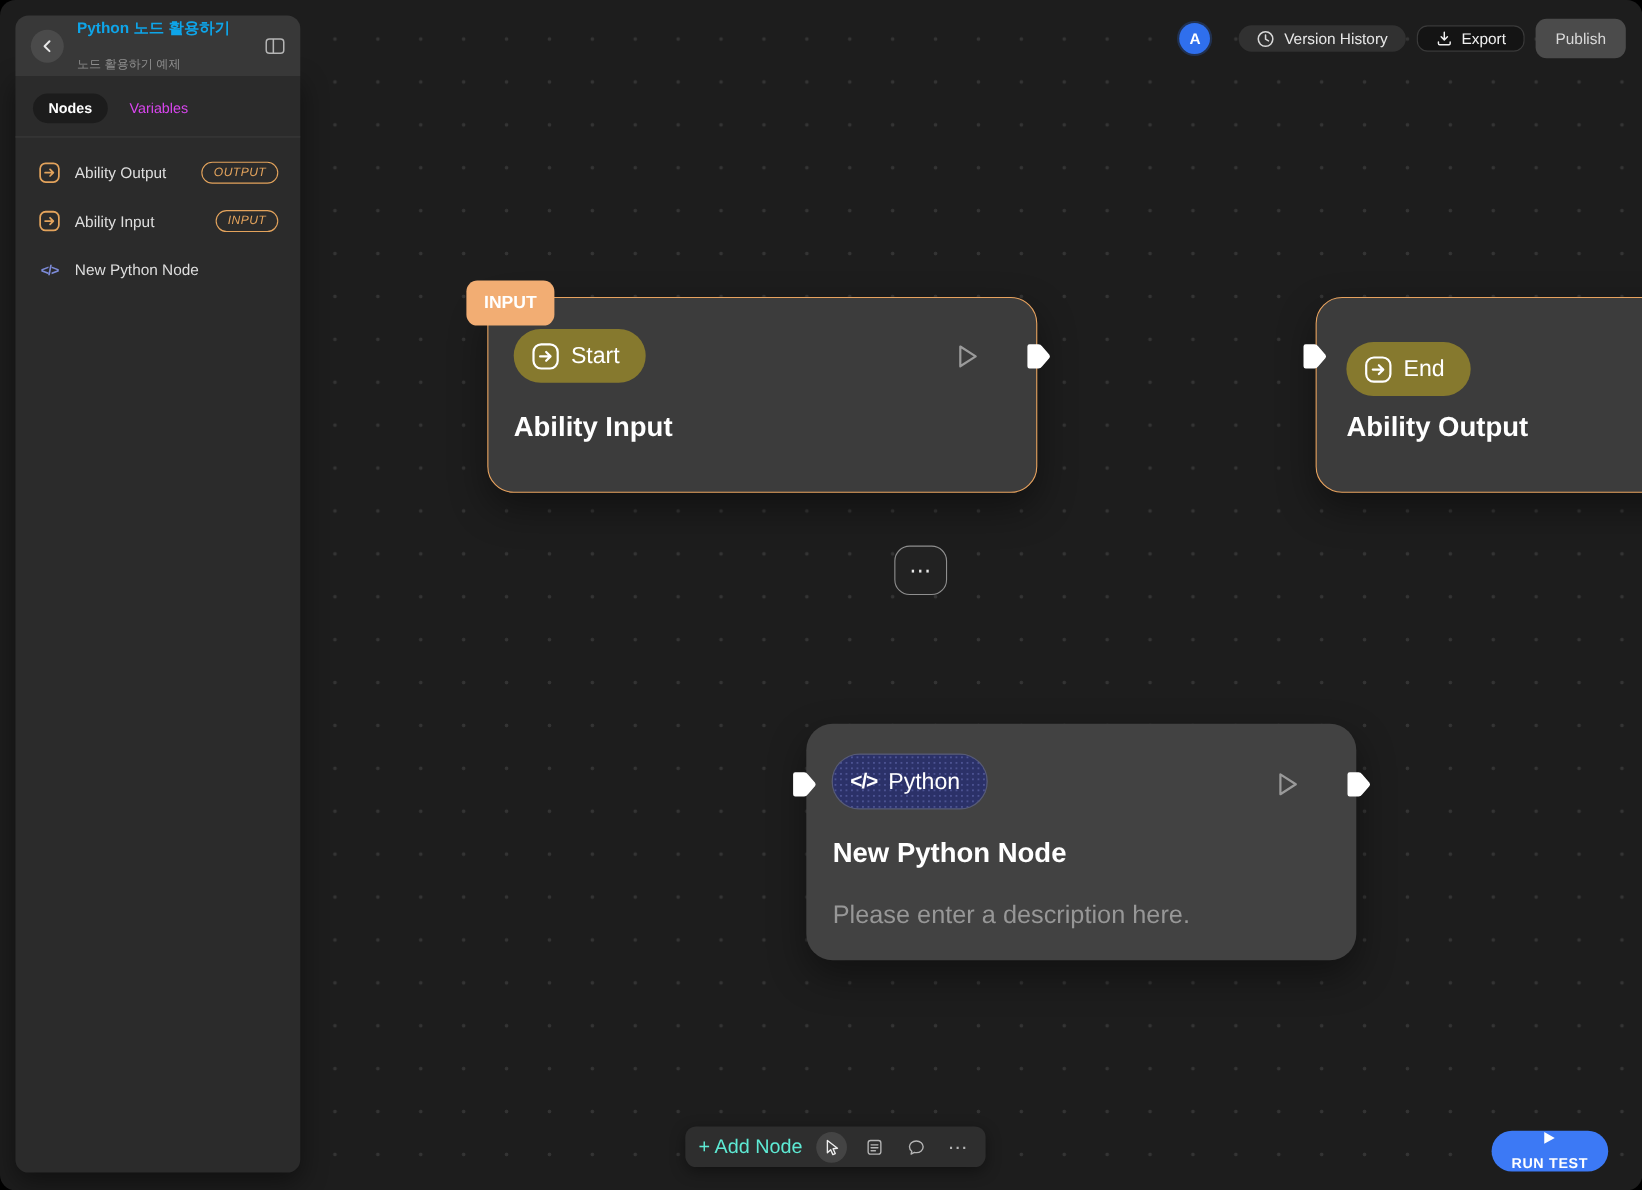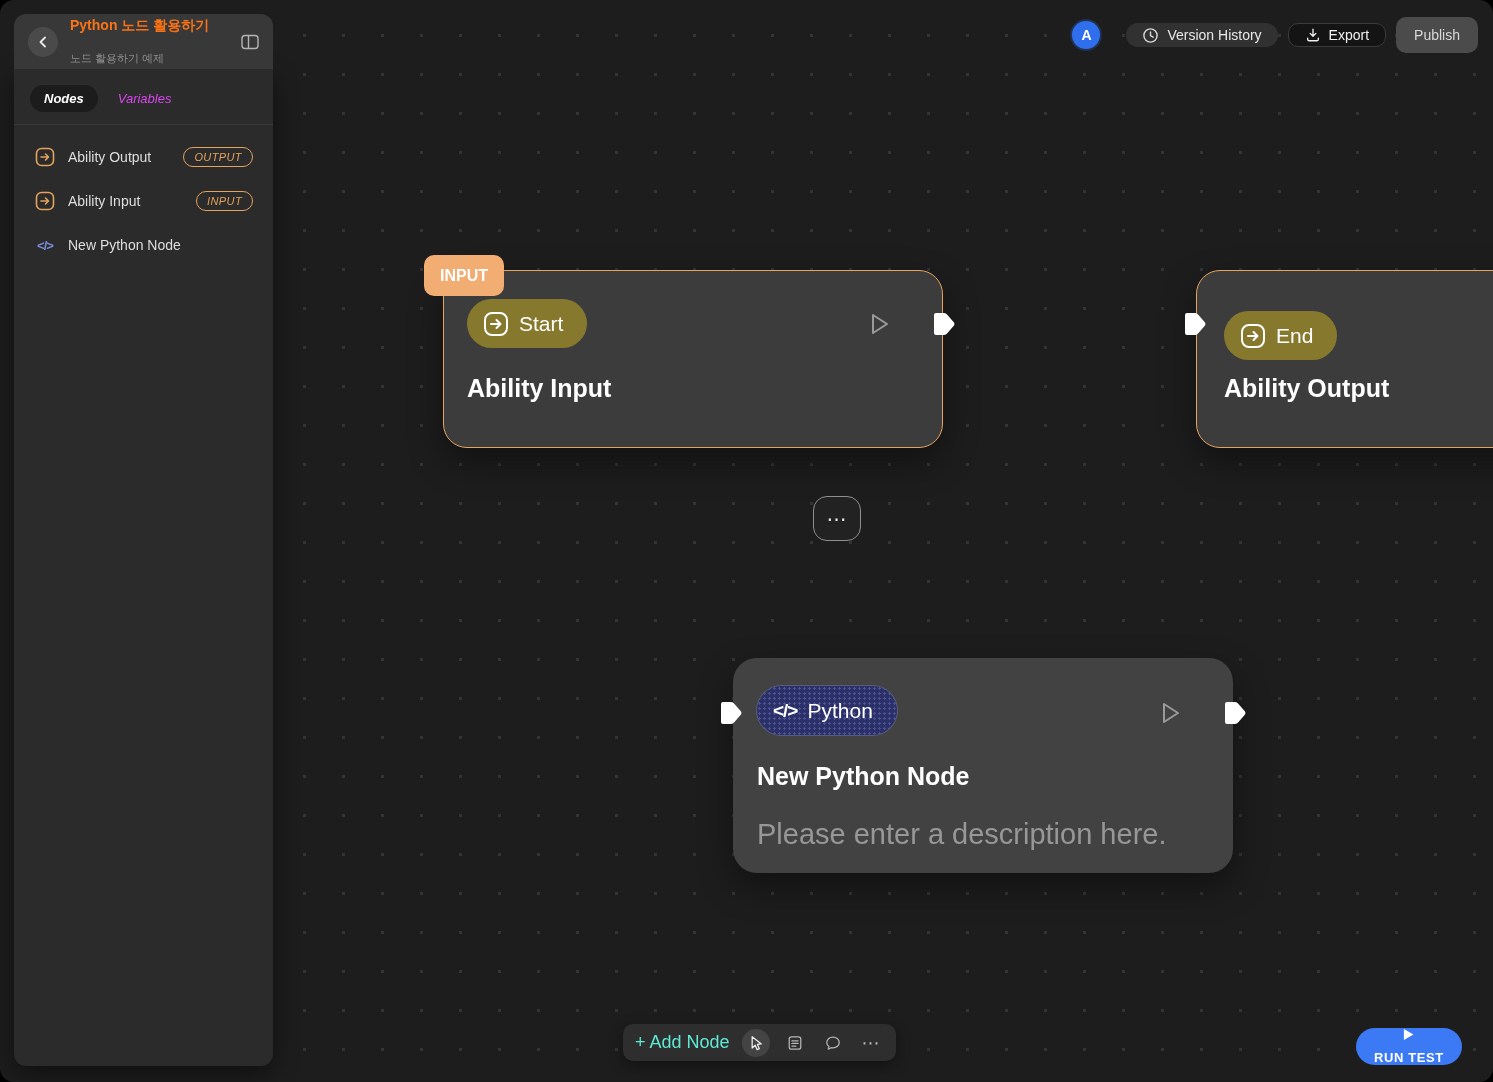--- a/index.html
+++ b/index.html
@@ -9,30 +9,30 @@
     background-image: radial-gradient(circle, #343434 1.6px, transparent 1.9px);
     background-size: 39px 39px; background-position: 12px 16px; }
 
   
   .panel-header { position:absolute; left:14px; top:14px; width:259px; height:55px;
     background:#383838; border-radius:12px 12px 0 0; display:flex; align-items:center;
     padding:0 14px; z-index:30; }
   .back-btn { width:30px; height:30px; border-radius:50%; background:#4a4a4a; display:flex;
     align-items:center; justify-content:center; cursor:pointer; flex:0 0 auto; }
   .header-texts { margin-left:12px; flex:1; min-width:0; }
-  .header-title { color:#f97316; font-size:14px; font-weight:600; white-space:nowrap; }
+  .header-title { color:#0ea5e9; font-size:14px; font-weight:600; white-space:nowrap; }
   .header-sub { color:#8f8f8f; font-size:11px; margin-top:16px; white-space:nowrap; }
   .panel-toggle { color:#b5b5b5; display:flex; align-items:center; cursor:pointer; }
 
   
   .sidebar { position:absolute; left:14px; top:69px; width:259px; height:997px;
     background:#2b2b2b; border-radius:0 0 12px 12px; z-index:29;
     box-shadow:0 8px 24px rgba(0,0,0,.45); }
   .tabs { display:flex; align-items:center; gap:6px; padding:16px 16px 12px 16px; }
-  .tab { font-size:13px; padding:6px 14px; border-radius:15px; cursor:pointer;font-style:italic; }
+  .tab { font-size:13px; padding:6px 14px; border-radius:15px; cursor:pointer; }
   .tab.active { background:#1c1c1c; color:#fff; font-weight:600; }
   .tab.inactive { color:#d946ef; }
   .sidebar-divider { height:1px; background:#3b3b3b; }
   .node-list { padding:10px 12px; }
   .node-row { display:flex; align-items:center; height:44px; padding:0 8px; border-radius:8px;
     cursor:pointer; }
   .node-row .row-icon { width:22px; display:flex; justify-content:center; }
   .node-row .row-label { color:#dedede; font-size:14px; margin-left:12px; flex:1; }
   .row-badge { border:1px solid #e3a35c; color:#e3a35c; font-size:11px; letter-spacing:.4px;
     border-radius:11px; padding:3px 10px;font-style:italic; }
@@ -60,21 +60,21 @@
     background:#f2ad73; border-radius:10px; color:#fff; font-weight:700; font-size:16px;
     display:flex; align-items:center; justify-content:center; z-index:12; }
   .node-pill { position:absolute; height:49px; border-radius:25px; display:flex;
     align-items:center; gap:10px; padding:0 24px 0 16px; color:#fff; font-size:21px;
     font-weight:500;justify-content:flex-end; }
   .pill-olive { background:#86792e; }
   .pill-navy { background:#2b3168;
     background-image:radial-gradient(rgba(160,170,255,.28) 1px, transparent 1.2px);
     background-size:5px 5px; box-shadow:0 0 0 1px rgba(130,140,220,.35); }
   .node-title { position:absolute; color:#fff; font-size:25px; font-weight:700; }
-  .node-desc { position:absolute; color:#979797; font-size:29px; }
+  .node-desc { position:absolute; color:#979797; font-size:23px; }
   .node-play { position:absolute; cursor:pointer; }
   .port { position:absolute; width:24px; height:26px; cursor:crosshair; z-index:11; }
 
   
   #wire-layer { position:absolute; inset:0; z-index:5; pointer-events:none; }
   .wire-btn { position:absolute; left:813px; top:496px; width:48px; height:45px;
     background:#222; border:1.5px solid #8f8f8f; border-radius:14px; color:#e8e8e8;
     font-size:20px; display:flex; align-items:center; justify-content:center; z-index:12;
     cursor:pointer; letter-spacing:1px; }
 

